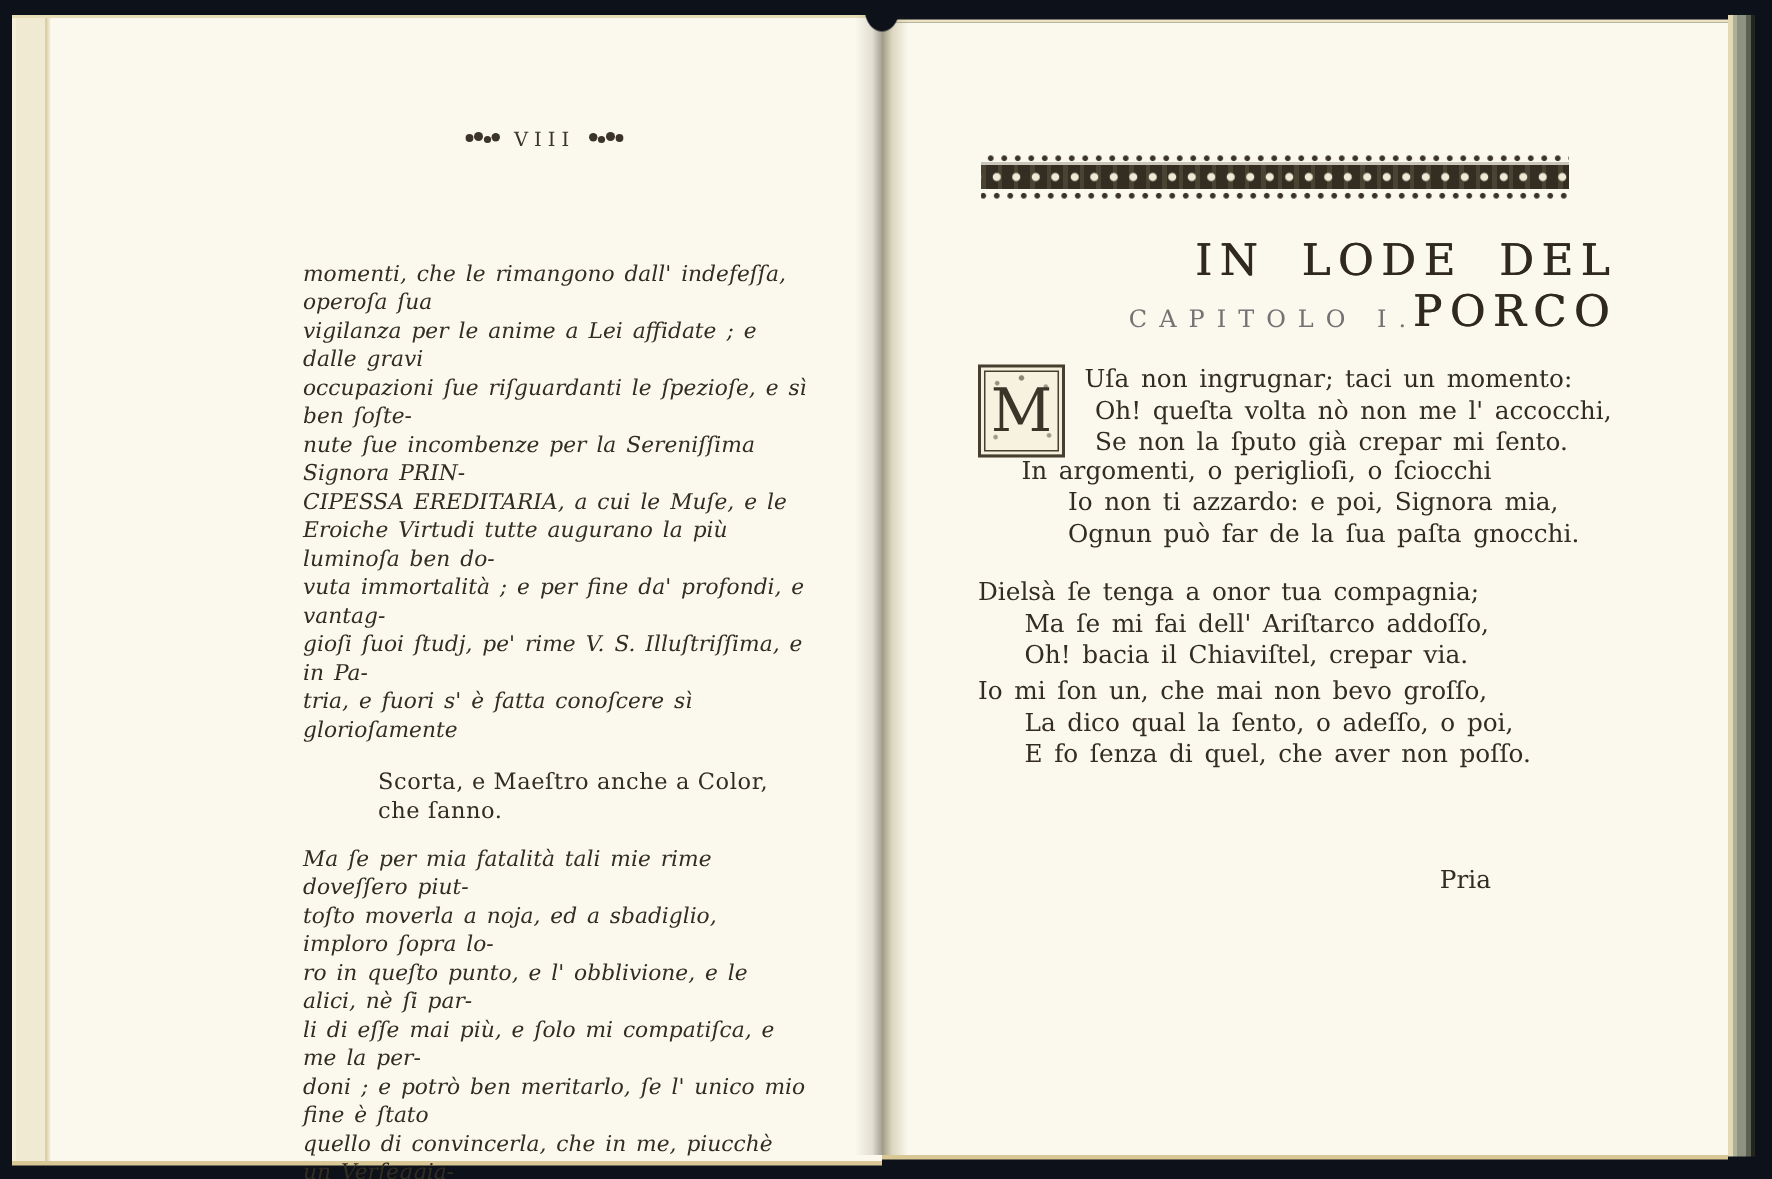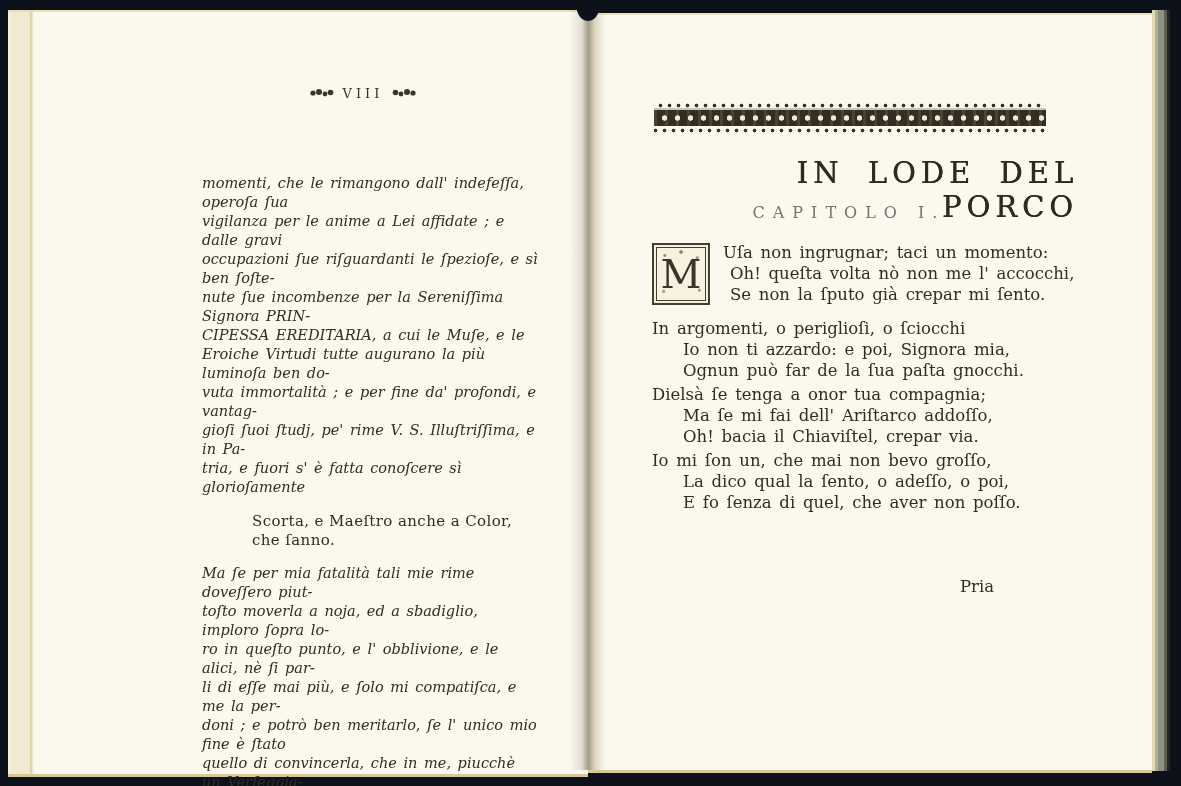--- a/index.html
+++ b/index.html
@@ -86,21 +86,21 @@
       radial-gradient(circle at 50% 12%, rgba(70,62,47,.6) 1.4px, rgba(0,0,0,0) 2.2px),
       radial-gradient(circle at 18% 80%, rgba(70,62,47,.5) 1px, rgba(0,0,0,0) 2px),
       radial-gradient(circle at 84% 78%, rgba(70,62,47,.5) 1px, rgba(0,0,0,0) 2px),
       #f7f2e0;
   }
   .verse{font-size:16.5px;line-height:21px;word-spacing:2.5px;color:#332c22;}
   .opening .verse{margin-left:13px;padding-top:1px;}
   .opening .verse div:not(:first-child){margin-left:7px;}
   .tercet{position:absolute;left:652px;width:400px;}
   .tercet div:not(:first-child){margin-left:31px;}
-  .t2{top:318px;} .t3{top:384px;} .t4{top:450px;} .t5{top:516px;}
+  .t2{top:303px;margin-left:29px;} .t3{top:384px;} .t4{top:450px;} .t5{top:516px;}
   .catchword{
     position:absolute;left:652px;top:577px;width:394px;
     text-align:right;padding-right:52px;box-sizing:border-box;
     font-size:16.5px;color:#332c22;
   }
 </style>
 </head>
 <body>
 
 <div class="book">

